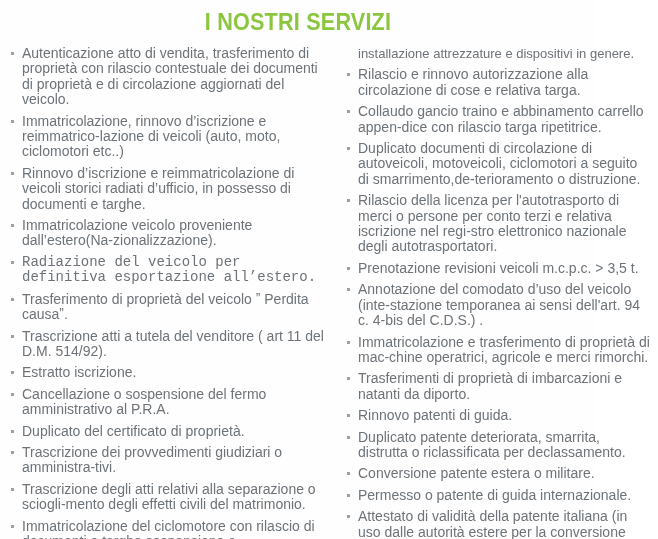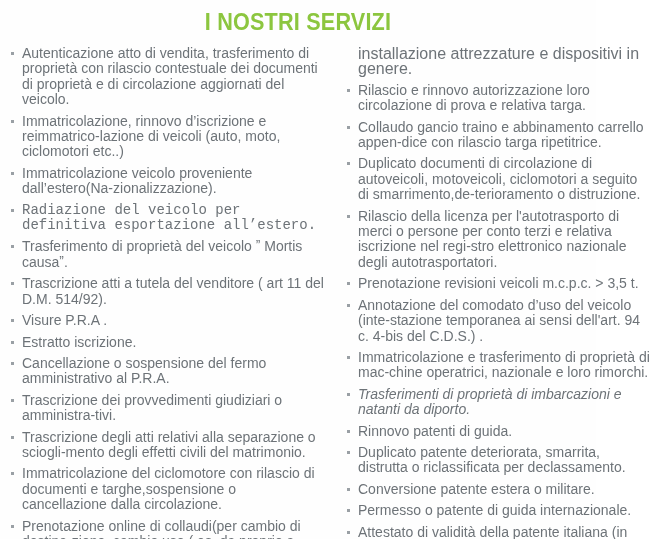--- a/index.html
+++ b/index.html
@@ -82,64 +82,65 @@
     width: 3px;
     height: 3px;
     background: #9aa0a5;
     display: block;
   }
 
   
   .continuation {
     padding-left: 14px;
     margin-bottom: 6px;
-    font-size: 16px;
+    font-size: 13px;
     line-height: 15.4px;
     color: #6d7378;
   }
 </style>
 </head>
 <body>
 
 <div class="page" style="background: rgb(254, 254, 254);">
 
   <h1 class="page-title" style="color: rgb(140, 198, 63);">I NOSTRI SERVIZI</h1>
 
   <div class="columns">
 
     <div class="col col-left">
       <ul class="svc-list">
           <li style="color: rgb(109, 115, 120);"><span class="bullet-dot" style="background: rgb(154, 160, 165);"></span><span>Autenticazione atto di  vendita, trasferimento di proprietà con rilascio contestuale dei documenti di proprietà  e di circolazione aggiornati del veicolo.</span></li>
           <li style="color: rgb(109, 115, 120);"><span class="bullet-dot" style="background: rgb(154, 160, 165);"></span><span>Immatricolazione, rinnovo d’iscrizione e reimmatrico-lazione  di veicoli (auto, moto, ciclomotori etc..)</span></li>
+          <li style="color: rgb(109, 115, 120);"><span class="bullet-dot" style="background: rgb(154, 160, 165);"></span><span>Rinnovo d’iscrizione e reimmatricolazione di veicoli storici radiati d’ufficio, in possesso di documenti e targhe.</span></li>
           <li style="color: rgb(109, 115, 120);"><span class="bullet-dot" style="background: rgb(154, 160, 165);"></span><span>Immatricolazione veicolo proveniente dall’estero(Na-zionalizzazione).</span></li>
           <li style="color: rgb(109, 115, 120); font-family: Liberation Mono, monospace;"><span class="bullet-dot" style="background: rgb(154, 160, 165);"></span><span>Radiazione del veicolo per definitiva esportazione all’estero.</span></li>
-          <li style="color: rgb(109, 115, 120);"><span class="bullet-dot" style="background: rgb(154, 160, 165);"></span><span>Trasferimento di proprietà del  veicolo ˮ Mortis causaˮ.</span></li>
+          <li style="color: rgb(109, 115, 120);"><span class="bullet-dot" style="background: rgb(154, 160, 165);"></span><span>Trasferimento di proprietà del  veicolo ˮ Perdita causaˮ.</span></li>
           <li style="color: rgb(109, 115, 120);"><span class="bullet-dot" style="background: rgb(154, 160, 165);"></span><span>Trascrizione atti a tutela del venditore ( art 11 del D.M. 514/92).</span></li>
-          <li style="color: rgb(109, 115, 120);"><span class="bullet-dot" style="background: rgb(154, 160, 165);"></span><span>Visure P.R.A .</span></li>
           <li style="color: rgb(109, 115, 120);"><span class="bullet-dot" style="background: rgb(154, 160, 165);"></span><span>Estratto iscrizione.</span></li>
           <li style="color: rgb(109, 115, 120);"><span class="bullet-dot" style="background: rgb(154, 160, 165);"></span><span>Cancellazione o sospensione del fermo amministrativo al  P.R.A.</span></li>
+          <li style="color: rgb(109, 115, 120);"><span class="bullet-dot" style="background: rgb(154, 160, 165);"></span><span>Duplicato del certificato di proprietà.</span></li>
           <li style="color: rgb(109, 115, 120);"><span class="bullet-dot" style="background: rgb(154, 160, 165);"></span><span>Trascrizione dei provvedimenti giudiziari o amministra-tivi.</span></li>
           <li style="color: rgb(109, 115, 120);"><span class="bullet-dot" style="background: rgb(154, 160, 165);"></span><span>Trascrizione degli atti relativi alla separazione o sciogli-mento degli effetti civili del matrimonio.</span></li>
           <li style="color: rgb(109, 115, 120);"><span class="bullet-dot" style="background: rgb(154, 160, 165);"></span><span>Immatricolazione del ciclomotore con rilascio di documenti e targhe,sospensione o cancellazione dalla circolazione.</span></li>
           <li style="color: rgb(109, 115, 120);"><span class="bullet-dot" style="background: rgb(154, 160, 165);"></span><span>Prenotazione online di collaudi(per cambio di destina-zione ,cambio uso ( es. da proprio a terzi o viceversa),</span></li>
         </ul>
     </div>
 
     <div class="col col-right">
       <div class="continuation" style="color: rgb(109, 115, 120);">installazione attrezzature e  dispositivi in genere.</div>
       <ul class="svc-list">
-          <li style="color: rgb(109, 115, 120);"><span class="bullet-dot" style="background: rgb(154, 160, 165);"></span><span>Rilascio e rinnovo autorizzazione loro circolazione di prova e relativa targa.</span></li>
+          <li style="color: rgb(109, 115, 120);"><span class="bullet-dot" style="background: rgb(154, 160, 165);"></span><span>Rilascio e rinnovo autorizzazione alla circolazione di cose e relativa targa.</span></li>
           <li style="color: rgb(109, 115, 120);"><span class="bullet-dot" style="background: rgb(154, 160, 165);"></span><span>Collaudo gancio traino e abbinamento carrello appen-dice con rilascio targa ripetitrice.</span></li>
           <li style="color: rgb(109, 115, 120);"><span class="bullet-dot" style="background: rgb(154, 160, 165);"></span><span>Duplicato documenti di circolazione di autoveicoli, motoveicoli, ciclomotori a seguito di smarrimento,de-terioramento o distruzione.</span></li>
           <li style="color: rgb(109, 115, 120);"><span class="bullet-dot" style="background: rgb(154, 160, 165);"></span></li>
           <li style="color: rgb(109, 115, 120);"><span class="bullet-dot" style="background: rgb(154, 160, 165);"></span><span>Rilascio della licenza per l'autotrasporto di merci o persone per conto terzi e relativa iscrizione nel  regi-stro elettronico nazionale degli autotrasportatori.</span></li>
           <li style="color: rgb(109, 115, 120);"><span class="bullet-dot" style="background: rgb(154, 160, 165);"></span><span>Prenotazione revisioni veicoli  m.c.p.c.  &gt; 3,5 t.</span></li>
           <li style="color: rgb(109, 115, 120);"><span class="bullet-dot" style="background: rgb(154, 160, 165);"></span><span>Annotazione del comodato d’uso del veicolo (inte-stazione temporanea ai sensi dell'art. 94 c. 4-bis del C.D.S.) .</span></li>
-          <li style="color: rgb(109, 115, 120);"><span class="bullet-dot" style="background: rgb(154, 160, 165);"></span><span>Immatricolazione e trasferimento di proprietà di mac-chine operatrici, nazionale e loro rimorchi.</span></li>
-          <li style="color: rgb(109, 115, 120); font-style: italic;"><span class="bullet-dot" style="background: rgb(154, 160, 165);"></span><span>Trasferimenti di proprietà di imbarcazioni e natanti da diporto.</span></li>
+          <li style="color: rgb(109, 115, 120);"><span class="bullet-dot" style="background: rgb(154, 160, 165);"></span><span>Immatricolazione e trasferimento di proprietà di mac-chine operatrici, agricole e merci rimorchi.</span></li>
+          <li style="color: rgb(109, 115, 120);"><span class="bullet-dot" style="background: rgb(154, 160, 165);"></span><span>Trasferimenti di proprietà di imbarcazioni e natanti da diporto.</span></li>
           <li style="color: rgb(109, 115, 120);"><span class="bullet-dot" style="background: rgb(154, 160, 165);"></span><span>Rinnovo patenti di guida.</span></li>
           <li style="color: rgb(109, 115, 120);"><span class="bullet-dot" style="background: rgb(154, 160, 165);"></span><span>Duplicato patente deteriorata, smarrita, distrutta o riclassificata per declassamento.</span></li>
           <li style="color: rgb(109, 115, 120);"><span class="bullet-dot" style="background: rgb(154, 160, 165);"></span><span>Conversione patente estera o militare.</span></li>
           <li style="color: rgb(109, 115, 120);"><span class="bullet-dot" style="background: rgb(154, 160, 165);"></span><span>Permesso o patente di guida internazionale.</span></li>
           <li style="color: rgb(109, 115, 120);"><span class="bullet-dot" style="background: rgb(154, 160, 165);"></span><span>Attestato di validità della patente italiana (in uso dalle autorità estere per la conversione della stessa).</span></li>
         </ul>
     </div>
 
   </div>
 

